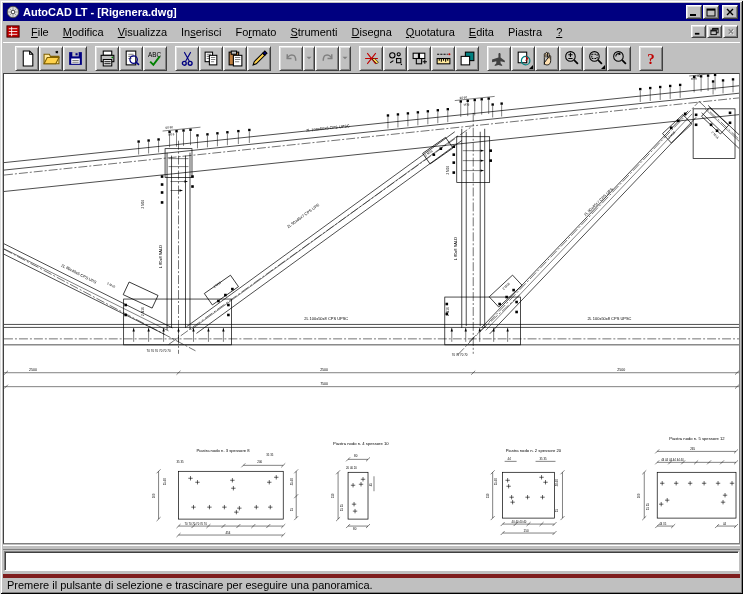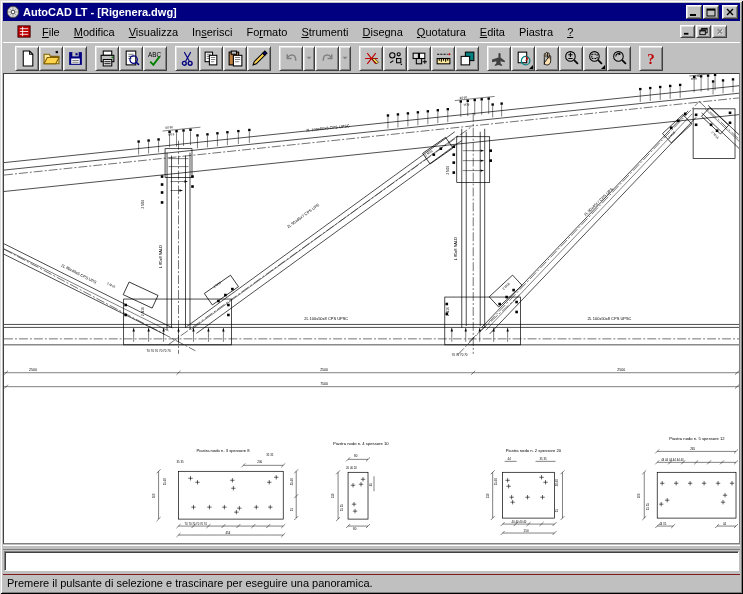--- a/index.html
+++ b/index.html
@@ -10,21 +10,21 @@
   .titlebar{position:absolute;left:3px;top:3px;width:737px;height:18px;background:#000080;
     display:flex;align-items:center;padding:0 2px;}
   .titlebar .appicon{width:14px;height:14px;margin:0 3px 0 1px;flex:none;}
   .title-text{color:#fff;font-size:11px;font-weight:bold;white-space:nowrap;}
   .winbtns{margin-left:auto;display:flex;gap:0;}
   .wbtn{width:16px;height:14px;background:#c0c0c0;border:1px solid;border-color:#fff #404040 #404040 #fff;
     box-shadow:inset 1px 1px 0 #dfdfdf,inset -1px -1px 0 #808080;display:flex;align-items:center;justify-content:center;margin-left:1px;}
   .wbtn svg{width:10px;height:9px;}
   .wbtn.space{margin-left:3px;}
   .menubar{position:absolute;left:3px;top:21px;width:737px;height:21px;background:#c0c0c0;
-    display:flex;align-items:center;padding:0 13px;}
+    display:flex;align-items:center;padding:0 2px;}
   .mdi-icon{width:15px;height:15px;margin:0 3px 0 1px;flex:none;}
   .menu-item{font-size:11px;color:#000;padding:2px 7px;white-space:nowrap;}
   .menu-item u{text-decoration:underline;}
   .mdibtns{margin-left:auto;display:flex;}
   .mbtn{width:15px;height:13px;background:#c0c0c0;border:1px solid;border-color:#fff #404040 #404040 #fff;
     box-shadow:inset 1px 1px 0 #dfdfdf,inset -1px -1px 0 #808080;display:flex;align-items:center;justify-content:center;margin-left:1px;}
   .mbtn svg{width:9px;height:9px;}
   .toolbar{position:absolute;left:3px;top:42px;width:737px;height:31px;background:#c0c0c0;
     border-top:1px solid #fff;display:flex;align-items:center;padding-left:12px;}
   .tb-btn{position:relative;width:24px;height:25px;background:#c0c0c0;border:1px solid;border-color:#fff #404040 #404040 #fff;
@@ -37,21 +37,21 @@
   .drawing-area{position:absolute;left:3px;top:73px;width:737px;height:471px;background:#fff;
     border:1px solid;border-color:#404040 #808080 #808080 #404040;overflow:hidden;}
   .drawing-area svg{display:block;width:100%;height:100%;}
   .dwg-text{fill:#000;font-family:"Liberation Sans",sans-serif;}
   .cmdwrap{position:absolute;left:3px;top:545px;width:737px;height:28px;background:#c0c0c0;}
   .grip{height:5px;border-top:1px solid #fff;border-bottom:1px solid #808080;}
   .cmd-input{display:block;width:735px;height:20px;margin:1px 1px 0 1px;background:#fff;
     border:1px solid;border-color:#808080 #fff #fff #808080;box-shadow:inset 1px 1px 0 #404040;
     font-family:"Liberation Sans",sans-serif;font-size:12px;padding:1px 3px;outline:none;}
   .statusbar{position:absolute;left:3px;top:574px;width:737px;height:17px;background:#c0c0c0;
-    border-top:1px solid #7f1d1d;display:flex;align-items:center;font-size:11px;color:#000;padding-left:4px;}
+    border-top:4px solid #7f1d1d;display:flex;align-items:center;font-size:11px;color:#000;padding-left:4px;}
   .ln{stroke:#000;stroke-width:.7;fill:none;}
   .thin{stroke:#000;stroke-width:.5;fill:none;}
   .cl{stroke:#000;stroke-width:.55;fill:none;stroke-dasharray:9 2 2 2;}
 </style>
 </head>
 <body>
 
 <div class="window">
 
   <div class="titlebar">

